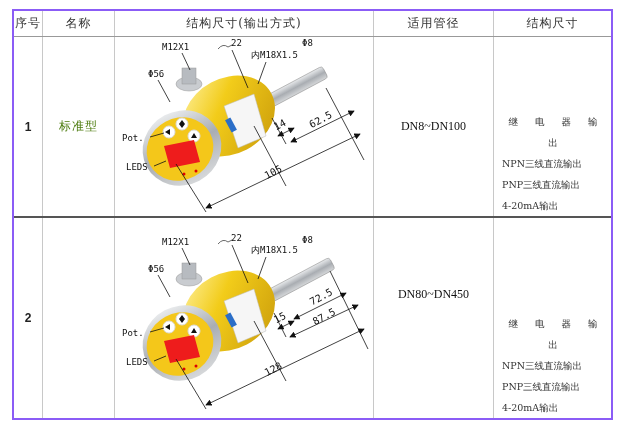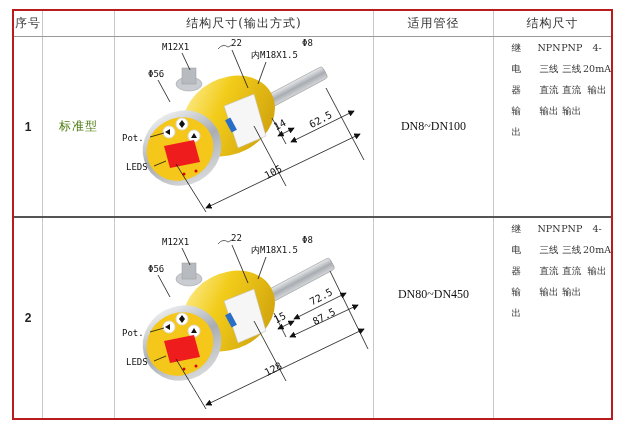--- a/index.html
+++ b/index.html
@@ -1,44 +1,45 @@
 <!DOCTYPE html>
 <html><head>
 <meta charset="utf-8">
 <style>
   html, body { margin:0; padding:0; background:#ffffff; }
   body { width:620px; height:425px; position:relative; overflow:hidden; font-family:"DejaVu Serif", serif; color:#222; }
-  .tbl { position:absolute; left:12px; top:9px; width:601px; height:411px; border:2px solid #b91c1c; box-sizing:border-box; border-right-width:2px; }
+  .tbl { position:absolute; left:12px; top:9px; width:601px; height:411px; border:2px solid #8b5cf6; box-sizing:border-box; border-right-width:2px; }
   .vline { position:absolute; top:0; bottom:0; width:1px; background:#c8c8c8; }
   .hline { position:absolute; left:0; right:0; height:1px; background:#555; }
   .cell { position:absolute; display:flex; align-items:center; justify-content:center; text-align:center; }
   .hdr { font-size:12px; letter-spacing:1px; color:#333; }
   .num { font-family:"Liberation Sans", sans-serif; font-weight:bold; font-size:12px; }
   .name { font-size:12px; letter-spacing:1px; color:#4d7c0f; }
   .dn { font-family:Liberation Serif, serif; font-size:12px; color:#111; }
-  .out { flex-direction:row; align-items:flex-start; justify-content:space-between; font-size:9.5px; line-height:21px; color:#333; padding-left:8px; }
+  .out { flex-direction:column; align-items:flex-start; justify-content:flex-end; font-size:9.5px; line-height:21px; color:#333; padding-left:8px; }
   .out .spaced { letter-spacing:7px; }
   .draw { position:absolute; }
   .lbl { font-family:"DejaVu Sans Mono", monospace; font-size:9px; fill:#111; }
   .lbl2 { font-family:"DejaVu Sans Mono", monospace; font-size:10px; fill:#111; }
 </style>
 </head>
 <body>
 
 <div class="tbl">
 
   <div class="vline" style="left:28px"></div>
   <div class="vline" style="left:100px"></div>
   <div class="vline" style="left:359px"></div>
   <div class="vline" style="left:479px"></div>
 
   <div class="hline" style="top:25px;background:#999"></div>
   <div class="hline" style="top:205px;height:2px;"></div>
 
   <div class="cell hdr" style="left:0;top:0;width:28px;height:25px">序号</div>
+  <div class="cell hdr" style="left:29px;top:0;width:71px;height:25px">名称</div>
   <div class="cell hdr" style="left:101px;top:0;width:258px;height:25px">结构尺寸(输出方式)</div>
   <div class="cell hdr" style="left:360px;top:0;width:119px;height:25px">适用管径</div>
   <div class="cell hdr" style="left:480px;top:0;width:117px;height:25px">结构尺寸</div>
 
   <div class="cell num" style="left:0;top:26px;width:28px;height:179px">1</div>
   <div class="cell name" style="left:29px;top:26px;width:71px;height:179px">标准型</div>
   <div class="cell dn" style="left:360px;top:26px;width:119px;height:179px">DN8~DN100</div>
   <div class="cell out" style="left:480px;top:26px;width:109px;height:179px">
     <div class="spaced">继 电 器 输 出</div>
     <div>NPN三线直流输出</div>

